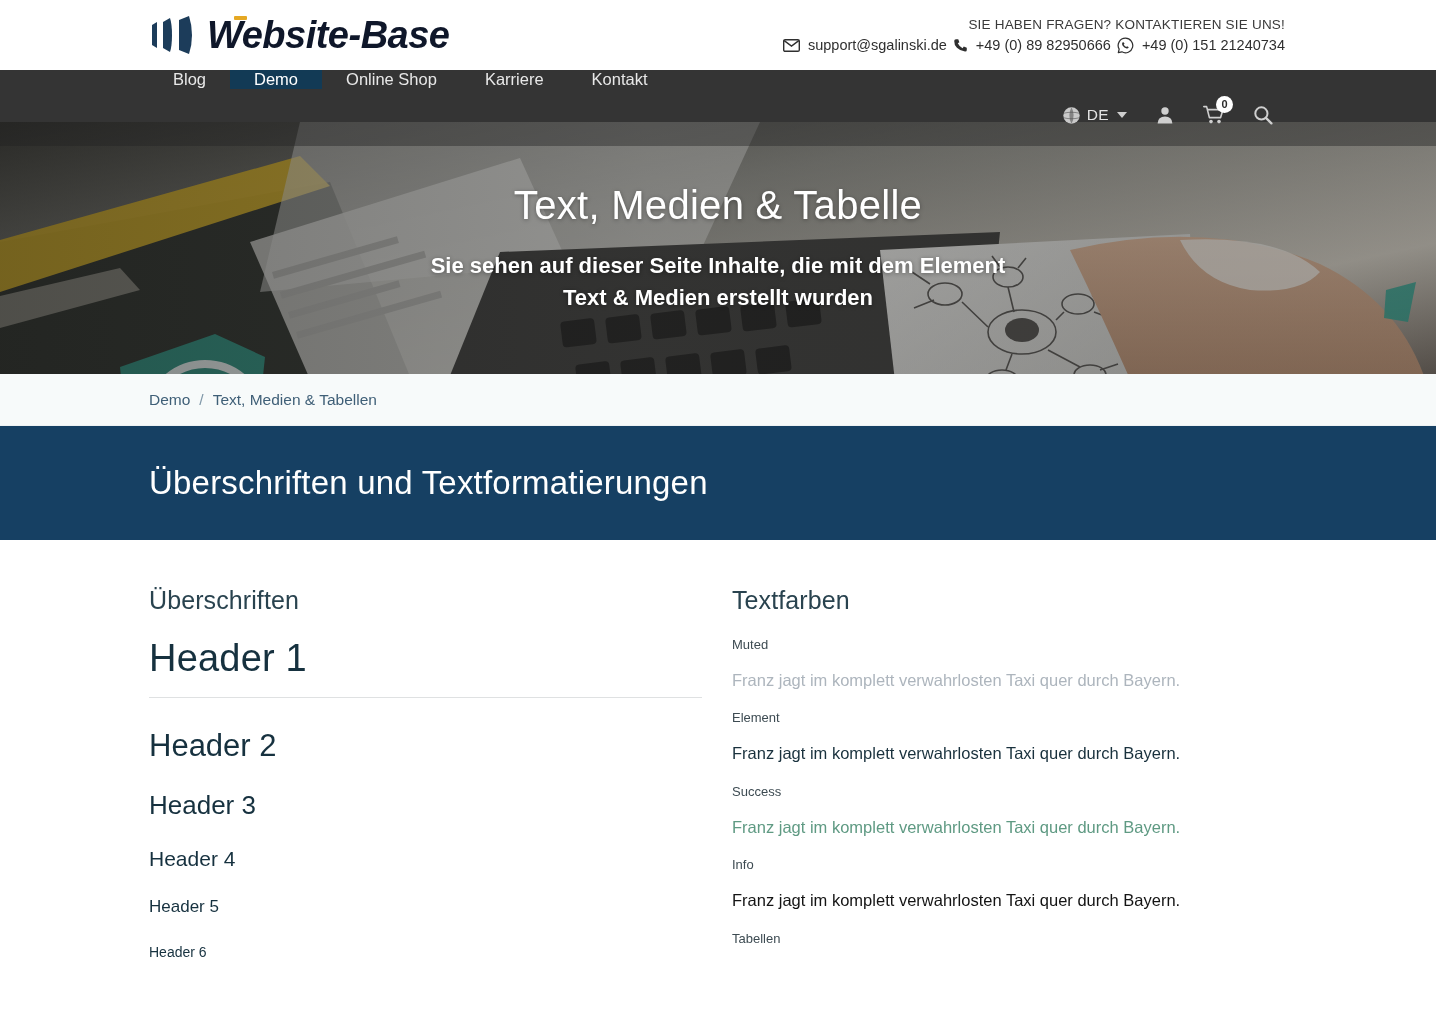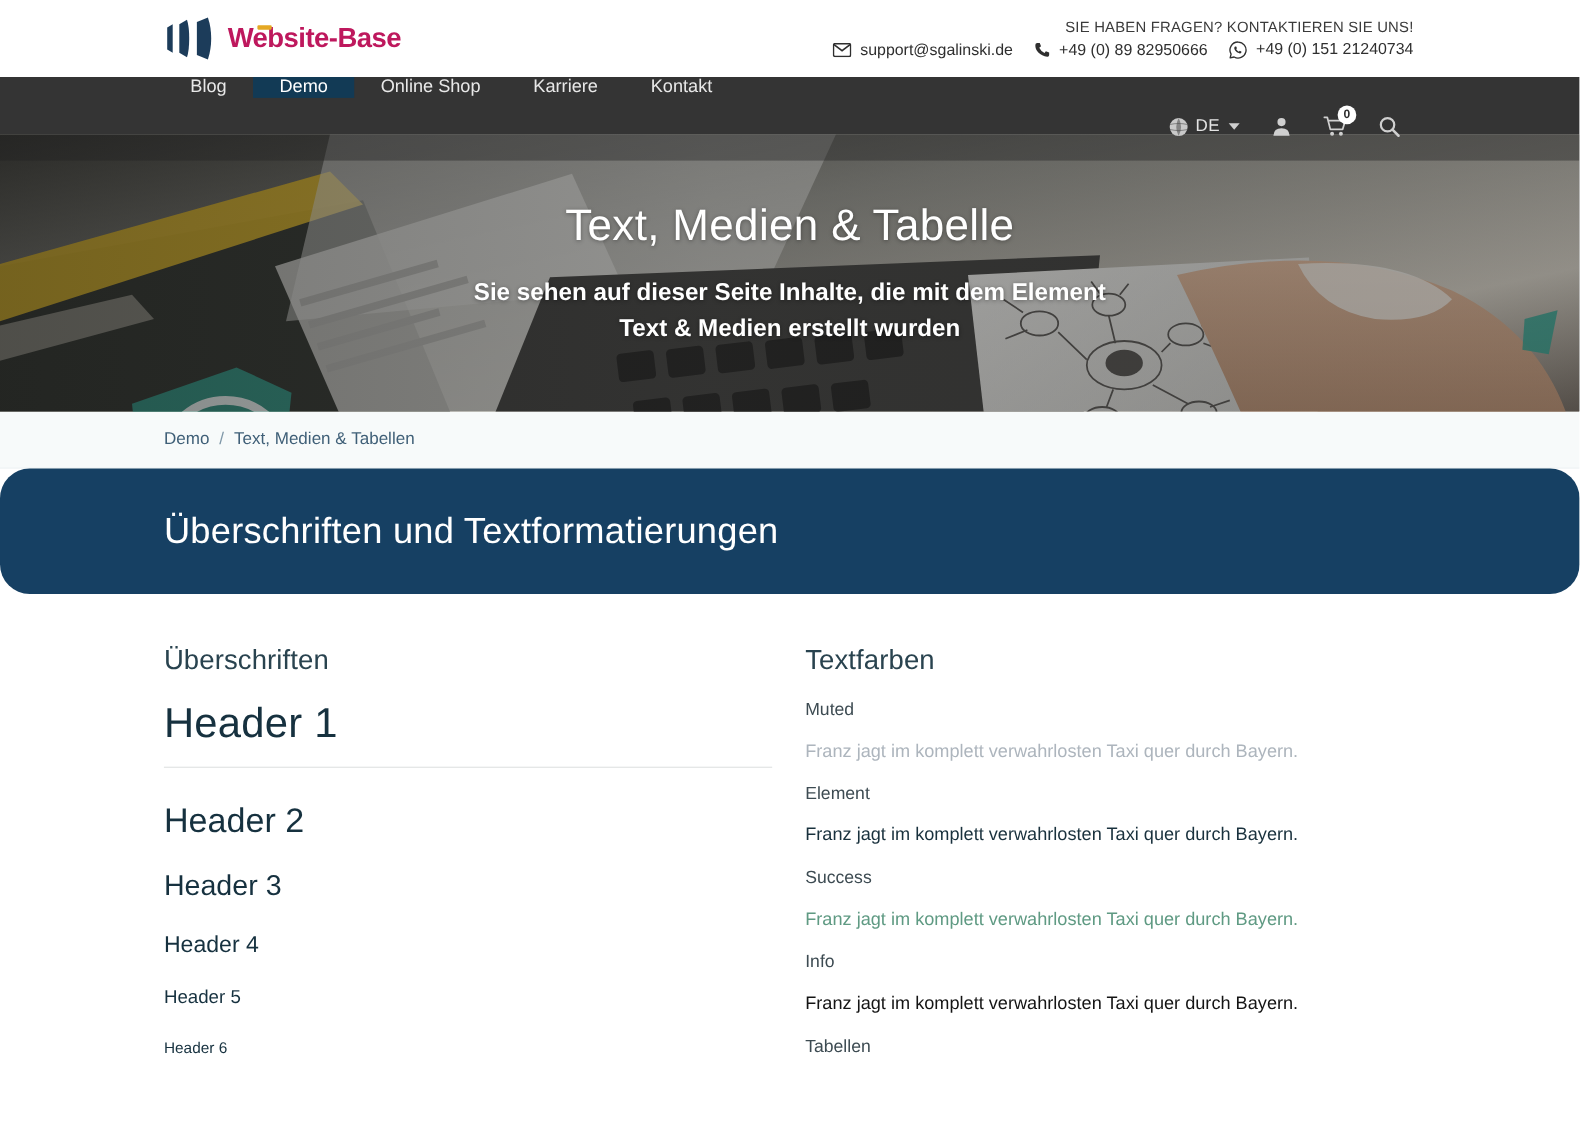--- a/index.html
+++ b/index.html
@@ -15,36 +15,36 @@
   .topbar {
     height: 70px;
     display: flex; align-items: center;
     background: #ffffff;
     padding-left: 149px; padding-right: 149px;
     position: relative;
   }
   .logo { display: flex; align-items: center; gap: 10px; }
   .logo-mark { width: 48px; height: 40px; display: block; }
   .logo-text {
-    font-size: 25px; font-weight: bold; color: #be185d;
-    letter-spacing: -0.5px; position: relative; white-space: nowrap;
+    font-size: 38px; font-weight: bold; color: #0f172a;
+    letter-spacing: -0.5px; position: relative; white-space: nowrap; font-style: italic;
   }
   .logo-text .umlaut-bar {
     position: absolute; left: 27px; top: 2px;
     width: 13px; height: 4px; background: #e5a823; border-radius: 1px;
   }
 
   .contact { margin-left: auto; text-align: right; padding-right: 2px; }
   .contact-head {
     font-size: 13.5px; color: #3a3a3a; letter-spacing: .2px;
     margin-bottom: 5px; white-space: nowrap;
   }
   .contact-row {
-    display: flex; align-items: flex-end; justify-content: flex-end;
-    gap: 19px; font-size: 14.5px; color: #2f2f2f; white-space: nowrap;
+    display: flex; align-items: center; justify-content: flex-end;
+    gap: 6px; font-size: 14.5px; color: #2f2f2f; white-space: nowrap;
   }
   .contact-item { display: flex; align-items: center; gap: 8px; }
   .contact-item svg { display: block; flex: none; }
 
   
   .nav {
     height: 52px; background: #343434;
     display: flex; align-items: stretch;
     padding-left: 149px; padding-right: 149px;
     position: relative; z-index: 5; flex-direction: column;
@@ -114,21 +114,21 @@
     border-bottom: 1px solid #eef2f3;
   }
   .crumb { font-size: 15.5px; color: #3f5f77; cursor: pointer; }
   .crumb.current { cursor: default; }
   .crumb-sep { font-size: 15.5px; color: #7f97a8; margin: 0 9px; }
 
   
   .band {
     height: 114px; background: #164063;
     display: flex; align-items: center;
-    padding-left: 149px; padding-right: 149px; border-radius: 27px;
+    padding-left: 149px; padding-right: 149px;
   }
   .band h2 {
     color: #ffffff; font-size: 33px; font-weight: normal; letter-spacing: .2px;
   }
 
   
   .content {
     display: flex; padding: 46px 149px 0 149px; gap: 30px;
     background: #ffffff;
   }
@@ -140,21 +140,21 @@
     margin-bottom: 22px; letter-spacing: .1px;
   }
   .h1s { font-size: 38px; color: #16313f; font-weight: normal; letter-spacing: .2px; }
   .rule { height: 1px; background: #dfe1e2; margin: 17px 0 30px 0; }
   .h2s { font-size: 31px; color: #16313f; font-weight: normal; margin-bottom: 26px; }
   .h3s { font-size: 26px; color: #16313f; font-weight: normal; margin-bottom: 26px; }
   .h4s { font-size: 21px; color: #16313f; font-weight: normal; margin-bottom: 26px; }
   .h5s { font-size: 17px; color: #16313f; font-weight: normal; margin-bottom: 27px; }
   .h6s { font-size: 14px; color: #16313f; font-weight: normal; }
 
-  .tf-label { font-size: 16px; color: #3d4b52; margin-bottom: 18px; }
+  .tf-label { font-size: 13px; color: #3d4b52; margin-bottom: 18px; }
   .tf-line { font-size: 16.5px; margin-bottom: 19px; line-height: 1.3; }
   .tf-muted   { color: #adb5bd; }
   .tf-primary { color: #19313d; }
   .tf-success { color: #5f9a83; }
   .tf-info    { color: #141414; }
 </style>
 </head>
 <body>
 
 <div class="page">

